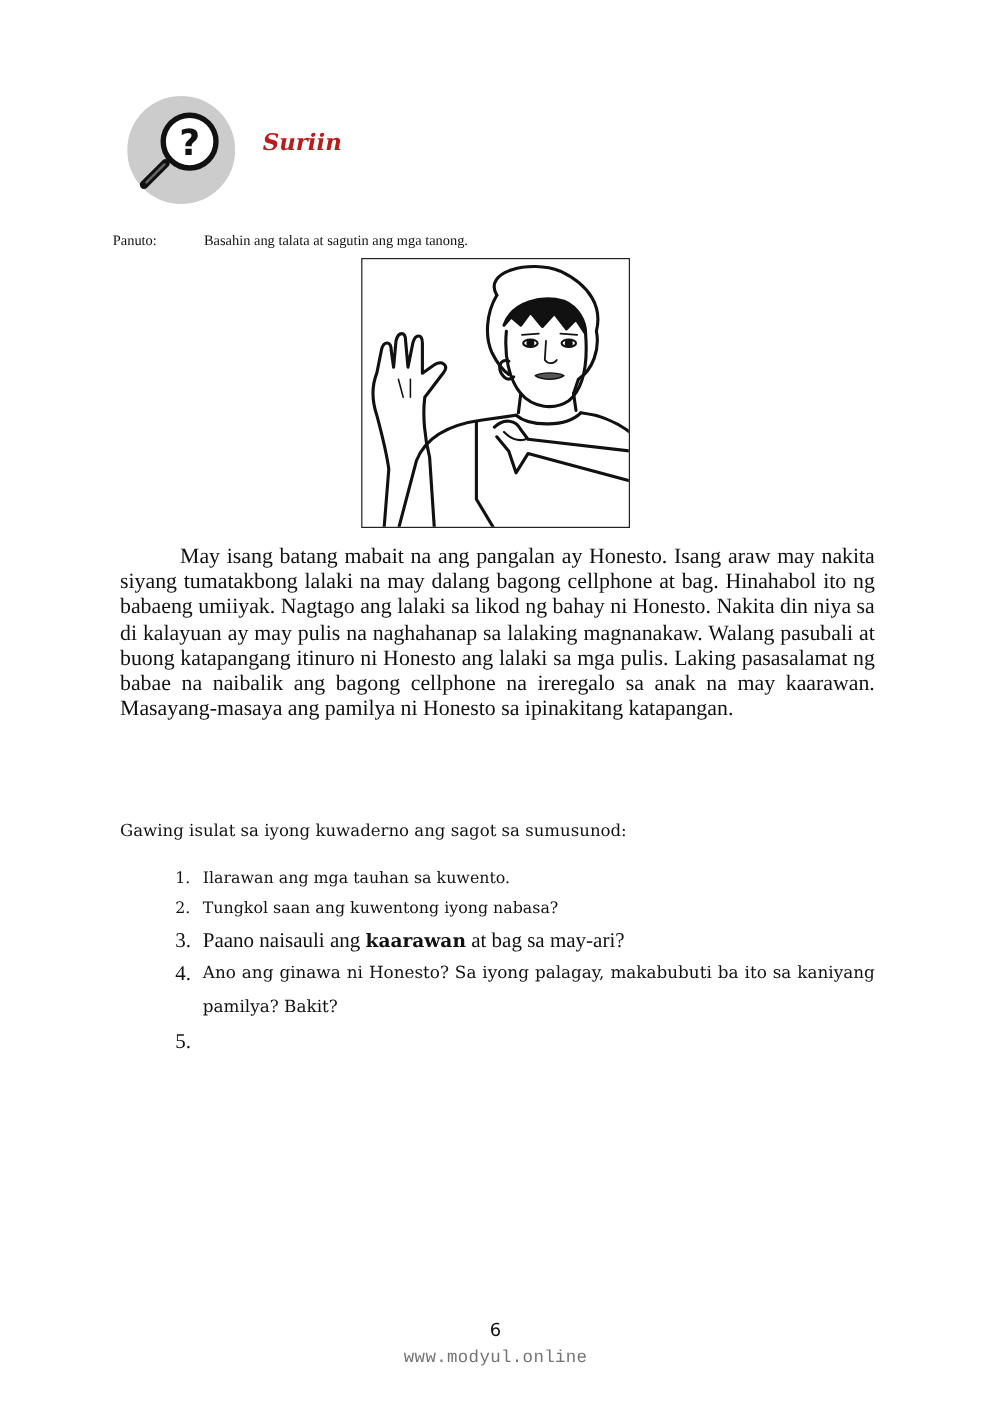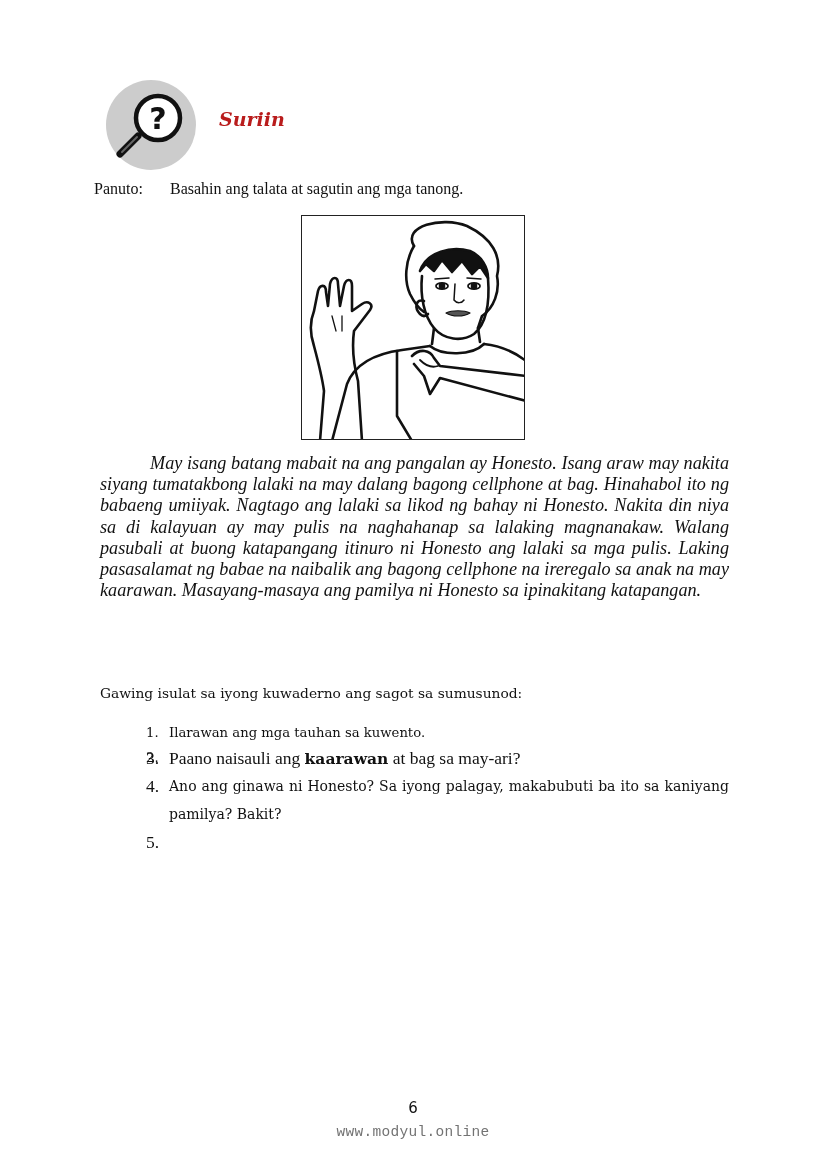--- a/index.html
+++ b/index.html
@@ -1,22 +1,22 @@
 <!DOCTYPE html>
 <html><head>
   <meta charset="utf-8">
   <style>
     html, body { margin: 0; padding: 0; background: #ffffff; }
     body { width: 826px; height: 1169px; position: relative; overflow: hidden; color: #111; }
     .header-icon { position: absolute; left: 106px; top: 80px; width: 90px; height: 90px; }
     .section-title { position: absolute; left: 219px; top: 108px; font-family: "DejaVu Serif", serif; font-weight: bold; font-style: italic; font-size: 19px; color: #b91c1c; }
-    .instruction { position: absolute; left: 94px; top: 180px; font-family: "Liberation Serif", serif; font-size: 16px; }
+    .instruction { position: absolute; left: 94px; top: 193px; font-family: "Liberation Serif", serif; font-size: 12px; }
     .instruction .lbl { display: inline-block; width: 76px; }
     .illustration { position: absolute; left: 301px; top: 215px; width: 224px; height: 225px; border: 1px solid #222; box-sizing: border-box; background: #fff; overflow: hidden; }
-    .story { position: absolute; left: 100px; top: 453px; width: 629px; font-family: "Liberation Serif", serif; font-size: 18.2px; line-height: 21.2px; text-align: justify; margin: 0; text-indent: 50px; font-style: italic; }
+    .story { position: absolute; left: 100px; top: 453px; width: 629px; font-family: "Liberation Serif", serif; font-size: 18.2px; line-height: 21.2px; text-align: justify; margin: 0; text-indent: 50px; }
     .directions { position: absolute; left: 100px; top: 685px; font-family: "DejaVu Serif", serif; font-size: 13.8px; text-align: center; }
     .questions { position: absolute; left: 146px; top: 720px; width: 583px; margin: 0; padding: 0; list-style: none; }
     .questions li { position: relative; padding-left: 23px; text-align: justify; }
     .questions .num { position: absolute; left: 0; top: 0; }
     .q-small { font-family: "DejaVu Serif", serif; font-size: 13.2px; line-height: 25px; }
     .q-large { font-family: "Liberation Serif", serif; font-size: 17.5px; line-height: 26px; }
     .q-large .num { font-family: "Liberation Serif", serif; }
     .q-bold { font-family: "DejaVu Serif", serif; font-weight: bold; font-size: 15.5px; }
     .page-number { position: absolute; left: 0; width: 826px; top: 1099px; text-align: center; font-family: "DejaVu Sans", sans-serif; font-size: 15px; color: #111; }
     .watermark { position: absolute; left: 0; width: 826px; top: 1124px; text-align: center; font-family: Liberation Mono, monospace; font-size: 14.5px; color: #737373; letter-spacing: 0.3px; }
@@ -82,20 +82,21 @@
 
 <div class="directions">Gawing isulat sa iyong kuwaderno ang sagot sa sumusunod:</div>
 
 <ol class="questions">
   <li class="q-small">
     <span class="num">1.</span>
     <span>Ilarawan ang mga tauhan sa kuwento.</span>
   </li>
   <li class="q-small">
     <span class="num">2.</span>
+    <span>Tungkol saan ang kuwentong iyong nabasa?</span>
   </li>
   <li class="q-large">
     <span class="num">3.</span>
     <span>Paano naisauli ang </span><span class="q-bold">kaarawan</span><span> at bag sa may-ari?</span>
   </li>
   <li class="q-small" style="line-height:28px; font-size:14px;">
     <span class="num" style="font-family:'Liberation Serif', serif; font-size:17.5px;">4.</span>
     <span>Ano ang ginawa ni Honesto? Sa iyong palagay, makabubuti ba ito sa kaniyang pamilya? Bakit?</span>
   </li>
   <li class="q-small" style="line-height:28px; font-size:14px;">

